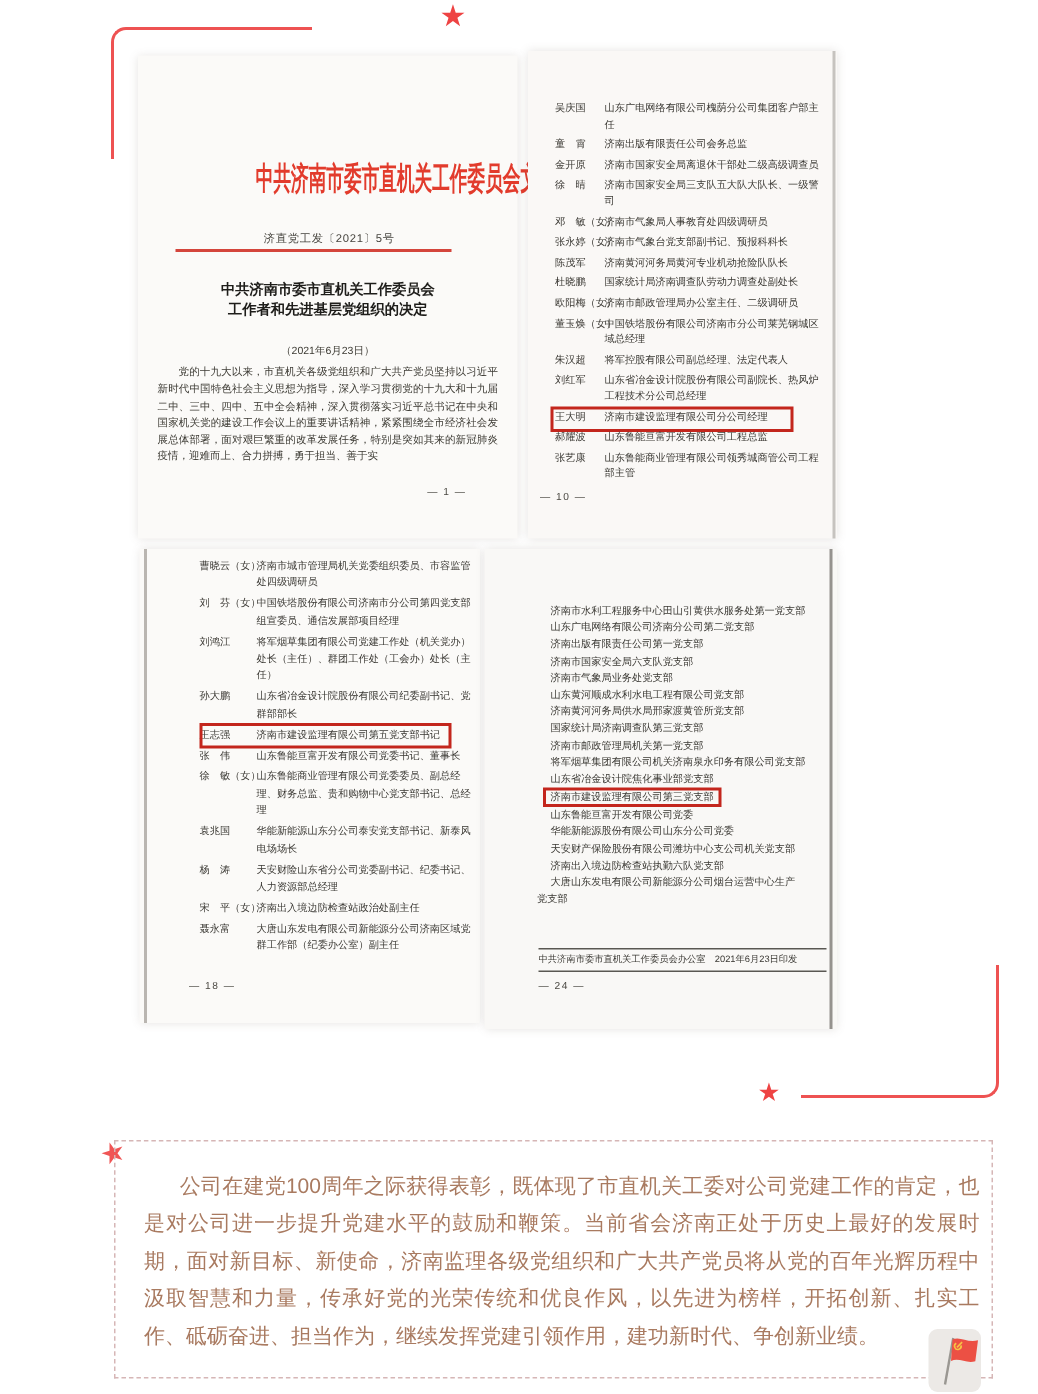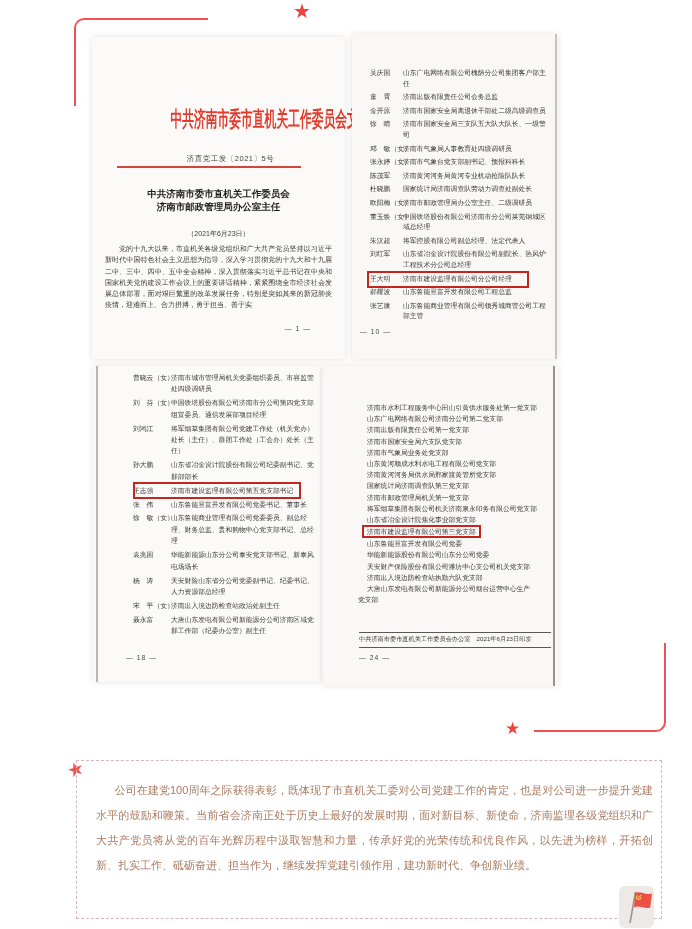--- a/index.html
+++ b/index.html
@@ -28,21 +28,21 @@
   .scan-br{left:323px;top:366px;width:235px;height:320px;background:#f9f8f6;}
   .edge-r{right:1px;top:0;bottom:0;width:2px;background:#c6c3bf;}
   .edge-r2{right:3px;top:0;bottom:0;width:2px;background:#95928e;}
   .edge-l{left:3px;top:0;bottom:0;width:1.5px;background:#bab6b1;}
 
   
   .masthead-wrap{top:68px;left:0;width:100%;text-align:center;white-space:nowrap;}
   .masthead{display:inline-block;transform:scaleX(.56);transform-origin:center;
     font-family:"Liberation Serif","DejaVu Serif",serif;font-weight:bold;
     font-size:21px;color:#e23b2c;letter-spacing:0;}
-  .docnum{top:117px;left:12px;width:100%;text-align:center;font-size:7.5px;color:#46443e;letter-spacing:.5px;}
+  .docnum{top:117px;left:1px;width:100%;text-align:center;font-size:7.5px;color:#46443e;letter-spacing:.5px;}
   .redrule{top:129px;left:25px;width:184px;height:1.5px;background:#d4453c;}
   .doc-title{top:151px;left:0;width:100%;text-align:center;
     font-family:"Liberation Serif","DejaVu Serif",serif;font-weight:bold;
     font-size:9.5px;line-height:12.5px;color:#1e1d1a;}
   .doc-date{top:192px;left:0;width:100%;text-align:center;font-size:7px;color:#3c3a33;}
   .doc-body{top:206px;left:13px;width:227px;font-size:7px;line-height:11.3px;
     text-align:justify;text-indent:2em;color:#3c3a33;}
   .pageno{font-size:6.8px;color:#4a4842;letter-spacing:1px;}
   .pn-tl{top:288px;right:34px;}
   .pn-tr{top:294px;left:8px;}
@@ -64,41 +64,41 @@
   .bline{white-space:nowrap;}
   .bline .boxspan{display:inline-block;border:2px solid #c3261d;padding:0 3px;margin-left:-5px;line-height:9px;}
   .bline-tail{margin-left:-9px;}
   .foot-rule{left:36px;width:192px;height:1px;background:#5a5852;}
   .fr1{top:266px;} .fr2{top:281px;}
   .foot-text{top:269px;left:36px;width:192px;font-size:6.2px;color:#3a3833;white-space:nowrap;}
 
   
   .summary-box{left:76px;top:760px;width:586px;height:159px;
     border:1px dashed #d6b6b6;box-sizing:border-box;}
-  .summary-text{padding:17px 8px 0 19px;font-size:11px;line-height:25px;
+  .summary-text{padding:17px 8px 0 19px;font-size:14px;line-height:25px;
     color:#a97a60;text-indent:1.7em;text-align:justify;}
 
   
   .flag-badge{left:619px;top:886px;width:35px;height:42px;background:#ece9e6;border-radius:6px;}
 </style>
 </head>
 <body>
 
 <div class="abs corner-tl"></div>
 <span class="abs star star-top">★</span>
 <div class="abs corner-br"></div>
 <span class="abs star star-mid">★</span>
 
 <div class="abs scan scan-tl">
   <div class="abs masthead-wrap"><span class="masthead">中共济南市委市直机关工作委员会文件</span></div>
   <div class="abs docnum">济直党工发〔2021〕5号</div>
   <div class="abs redrule"></div>
   <div class="abs doc-title">
     <div>中共济南市委市直机关工作委员会</div>
-    <div>济南市邮政管理局办公室主任</div>
+    <div>工作者和先进基层党组织的决定</div>
   </div>
   <div class="abs doc-date">（2021年6月23日）</div>
   <div class="abs doc-body">党的十九大以来，市直机关各级党组织和广大共产党员坚持以习近平新时代中国特色社会主义思想为指导，深入学习贯彻党的十九大和十九届二中、三中、四中、五中全会精神，深入贯彻落实习近平总书记在中央和国家机关党的建设工作会议上的重要讲话精神，紧紧围绕全市经济社会发展总体部署，面对艰巨繁重的改革发展任务，特别是突如其来的新冠肺炎疫情，迎难而上、合力拼搏，勇于担当、善于实</div>
   <div class="abs pageno pn-tl">— 1 —</div>
 </div>
 
 <div class="abs scan scan-tr">
   <div class="abs list list-tr" id="list-doc2">
       <div class="entry"><span class="nm">吴庆国</span>山东广电网络有限公司槐荫分公司集团客户部主任</div>
       <div class="entry"><span class="nm">童　霄</span>济南出版有限责任公司会务总监</div>

